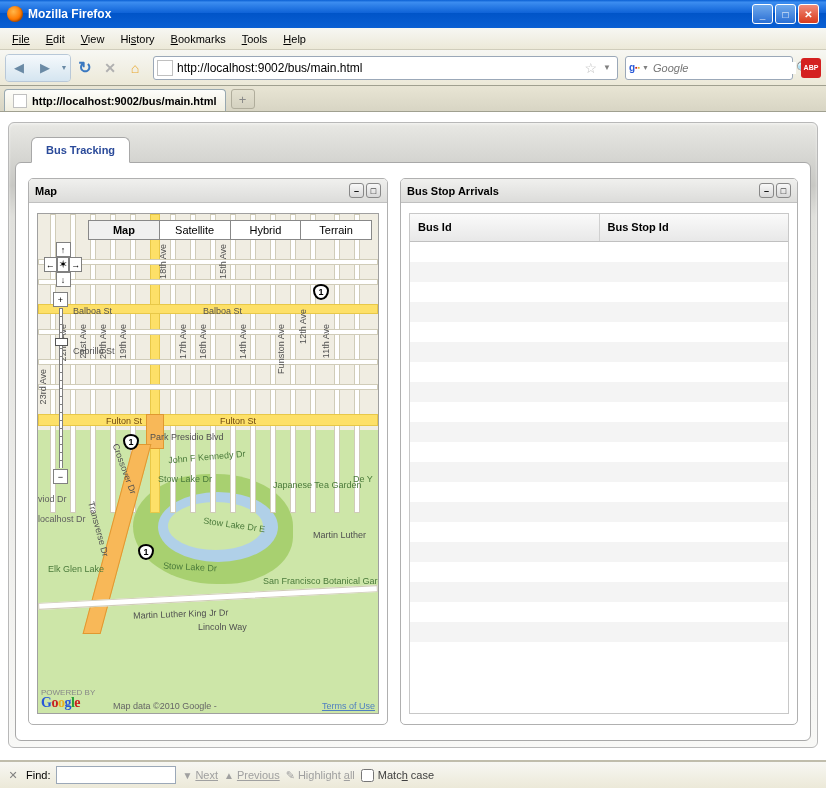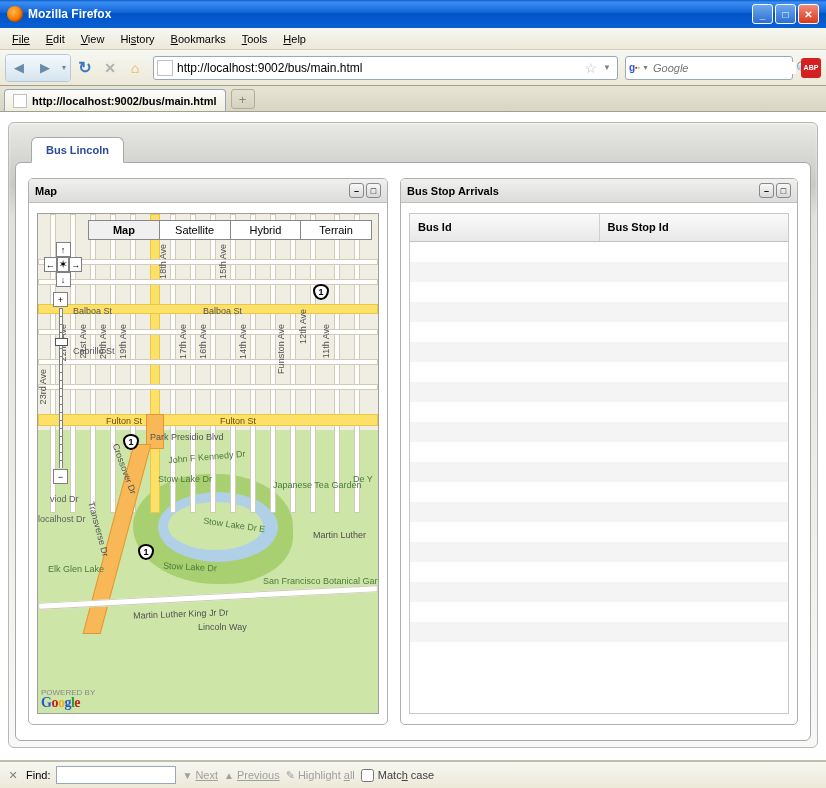--- a/index.html
+++ b/index.html
@@ -551,21 +551,21 @@
     <div class="page-ic"></div>
     <span>http://localhost:9002/bus/main.html</span>
   </div>
   <div class="new-tab-btn">+</div>
 </div>
 
 <div class="content">
   <div class="app-frame">
     <div class="app-inner">
       <div class="app-tabs">
-        <div class="app-tab">Bus Lincoln</div>
+        <div class="app-tab">Bus Tracking</div>
       </div>
       <div class="app-body">
 
         <div class="panel map-panel">
           <div class="panel-hdr">
             <div class="ptitle">Map</div>
             <div class="panel-btn">–</div>
             <div class="panel-btn">□</div>
           </div>
           <div class="panel-body">
@@ -615,21 +615,21 @@
                 <div class="map-label street hwy" style="left:182px;top:202px">Fulton St</div>
                 <div class="map-label street" style="left:112px;top:218px">Park Presidio Blvd</div>
                 <div class="map-label street park-lbl" style="left:130px;top:238px;transform:rotate(-5deg)">John F Kennedy Dr</div>
                 <div class="map-label street park-lbl" style="left:120px;top:260px">Stow Lake Dr</div>
                 <div class="map-label street park-lbl" style="left:125px;top:348px;transform:rotate(3deg)">Stow Lake Dr</div>
                 <div class="map-label street park-lbl" style="left:165px;top:306px;transform:rotate(8deg)">Stow Lake Dr E</div>
                 <div class="map-label street" style="left:95px;top:395px;transform:rotate(-2deg)">Martin Luther King Jr Dr</div>
                 <div class="map-label street" style="left:275px;top:316px">Martin Luther</div>
                 <div class="map-label street" style="left:60px;top:250px;transform:rotate(70deg)">Crossover Dr</div>
                 <div class="map-label street" style="left:32px;top:310px;transform:rotate(75deg)">Transverse Dr</div>
-                <div class="map-label" style="left:12px;top:280px">viod Dr</div>
+                <div class="map-label" style="left:0px;top:280px">viod Dr</div>
                 <div class="map-label" style="left:0px;top:300px">localhost Dr</div>
                 <div class="map-label street" style="left:160px;top:408px">Lincoln Way</div>
                 <div class="map-label park-lbl" style="left:235px;top:266px;text-align:center">Japanese Tea Garden</div>
                 <div class="map-label park-lbl" style="left:225px;top:362px;text-align:center">San Francisco Botanical Garden</div>
                 <div class="map-label park-lbl" style="left:10px;top:350px;text-align:right;width:40px">Elk Glen Lake</div>
                 <div class="map-label park-lbl" style="left:315px;top:260px">De Y</div>
 
                 <div class="map-label vert street" style="left:0px;top:155px">23rd Ave</div>
                 <div class="map-label vert street" style="left:20px;top:110px">22nd Ave</div>
                 <div class="map-label vert street" style="left:40px;top:110px">21st Ave</div>
@@ -673,20 +673,24 @@
               <div class="zoom-ctrl">
                 <div class="zoom-btn">+</div>
                 <div class="zoom-track">
                   <div class="zoom-thumb"></div>
                 </div>
                 <div class="zoom-btn">−</div>
               </div>
 
               <div class="pow-by">POWERED BY</div>
               <div class="g-logo"><span>G</span><span>o</span><span>o</span><span>g</span><span>l</span><span>e</span></div>
+              <div class="map-copy">
+                <span>Map data ©2010  Google -</span>
+                <span class="map-label link" style="position:static">Terms of Use</span>
+              </div>
             </div>
           </div>
         </div>
 
         <div class="panel arrivals-panel">
           <div class="panel-hdr">
             <div class="ptitle">Bus Stop Arrivals</div>
             <div class="panel-btn">–</div>
             <div class="panel-btn">□</div>
           </div>

